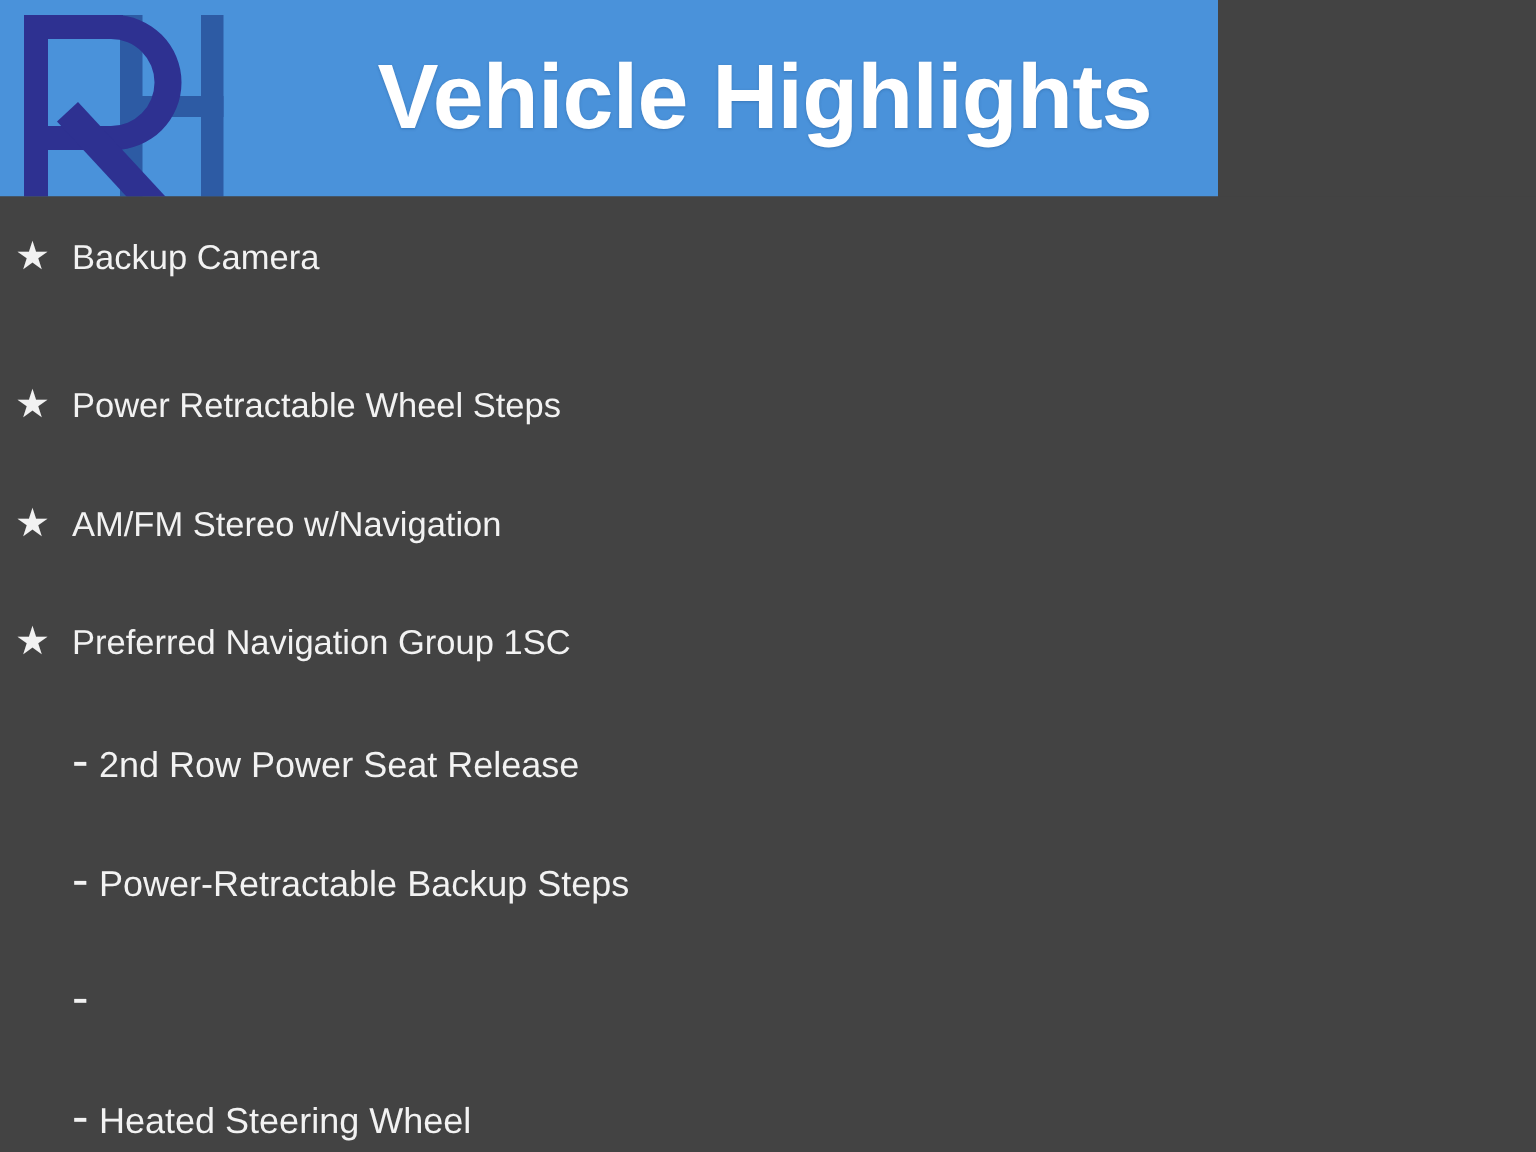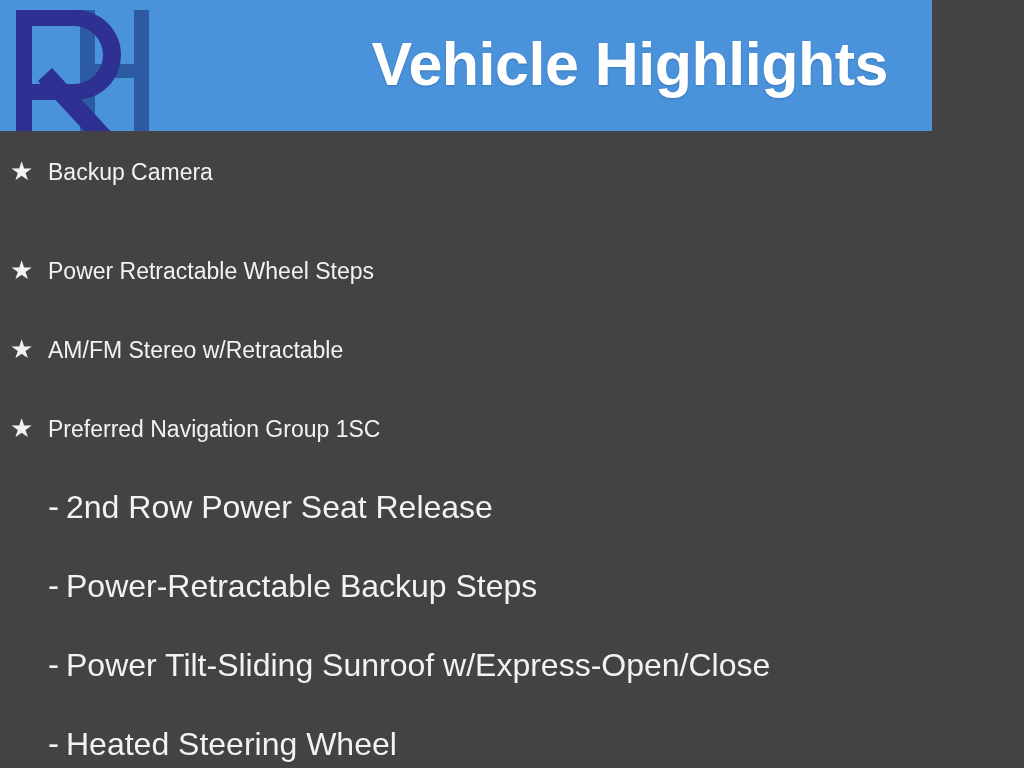--- a/index.html
+++ b/index.html
@@ -20,21 +20,21 @@
     width: 1024px;
     height: 768px;
     background: #434343;
   }
 
   
   .header {
     position: absolute;
     left: 0;
     top: 0;
-    width: 932px;
+    width: 812px;
     height: 131px;
     background: #4a92da;
     overflow: hidden;
   }
 
   .logo {
     position: absolute;
     left: 6px;
     top: 2px;
     width: 150px;
@@ -102,21 +102,21 @@
   .bullet-text {
     flex: 0 1 auto;
     color: #f2f2f2;
     font-family: "Liberation Sans", sans-serif;
     font-size: 23px;
     line-height: 40px;
     white-space: nowrap;
   }
 
   .bullet-row.level-1 .bullet-text {
-    font-size: 32px;
+    font-size: 24px;
   }
 
   
   .bullet-row:first-child {
     padding-top: 20px;
     height: 99px;
   }
 </style>
 </head>
 <body>
@@ -155,37 +155,36 @@
         <li class="bullet-row level-0">
           <span class="bullet-marker">★</span>
           <span class="bullet-text">Backup Camera</span>
         </li>
         <li class="bullet-row level-0">
           <span class="bullet-marker">★</span>
           <span class="bullet-text">Power Retractable Wheel Steps</span>
         </li>
         <li class="bullet-row level-0">
           <span class="bullet-marker">★</span>
-          <span class="bullet-text">AM/FM Stereo w/Retractable</span>
+          <span class="bullet-text">AM/FM Stereo w/Navigation</span>
         </li>
         <li class="bullet-row level-0">
           <span class="bullet-marker">★</span>
           <span class="bullet-text">Preferred Navigation Group 1SC</span>
         </li>
         <li class="bullet-row level-1">
           <span class="bullet-marker">-</span>
           <span class="bullet-text">2nd Row Power Seat Release</span>
         </li>
         <li class="bullet-row level-1">
           <span class="bullet-marker">-</span>
           <span class="bullet-text">Power-Retractable Backup Steps</span>
         </li>
         <li class="bullet-row level-1">
           <span class="bullet-marker">-</span>
-          <span class="bullet-text">Power Tilt-Sliding Sunroof w/Express-Open/Close</span>
         </li>
         <li class="bullet-row level-1">
           <span class="bullet-marker">-</span>
           <span class="bullet-text">Heated Steering Wheel</span>
         </li>
       </ul>
   </div>
 
 </div>
 

